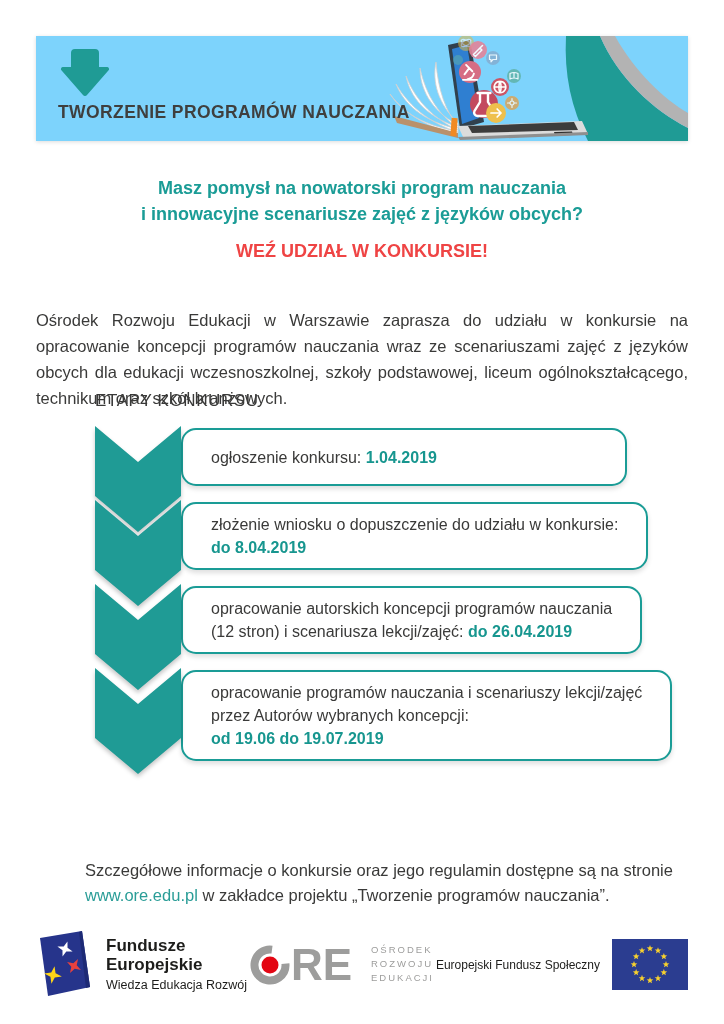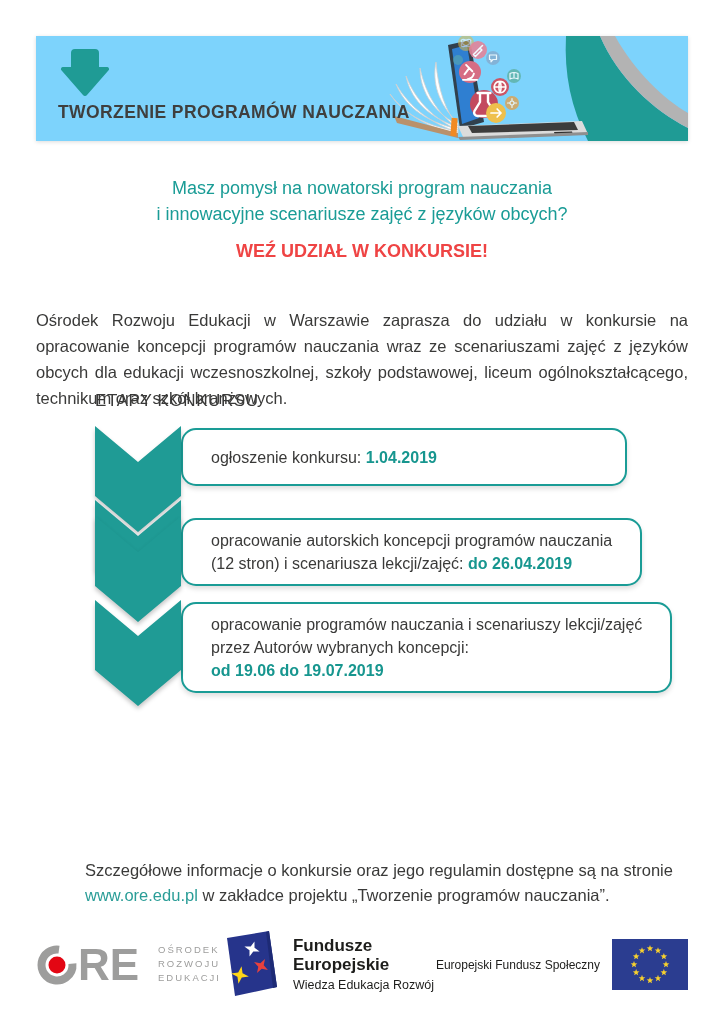--- a/index.html
+++ b/index.html
@@ -17,21 +17,21 @@
   .banner-title {
     position:absolute; left:22px; top:66px; font-size:17.5px; font-weight:bold;
     color:#3f3f3e; letter-spacing:.4px;
   }
   .swoosh { position:absolute; right:0; top:0; width:240px; height:105px; }
   .art { position:absolute; left:352px; top:0; width:220px; height:105px; }
 
   
   .intro {
     position:absolute; left:0; right:0; top:175px; text-align:center;
-    color:#1a9c96; font-weight:normal; font-size:18px; line-height:26px;
+    color:#1a9c96; font-weight:bold; font-size:18px; line-height:26px;
   }
   .cta {
     position:absolute; left:0; right:0; top:241px; text-align:center;
     color:#ef4444; font-weight:bold; font-size:18px;
   }
   .desc {
     position:absolute; left:36px; top:290px; width:652px;
     font-size:16.5px; line-height:26px; text-align:justify; color:#3a3a39;
   }
   .etapy-heading {
@@ -184,20 +184,23 @@
         <div class="stepbox">
           <p><span class="line">ogłoszenie konkursu:</span> <span class="date">1.04.2019</span></p>
         </div>
       </div>
       <div class="step">
         <div class="chev">
           <svg viewBox="0 0 86 106" preserveAspectRatio="none">
             <polygon points="0,0 43,36 86,0 86,70 43,106 0,70"></polygon>
           </svg>
         </div>
+        <div class="stepbox">
+          <p><span class="line">złożenie wniosku o dopuszczenie do udziału w konkursie:</span><br><span class="date">do 8.04.2019</span></p>
+        </div>
       </div>
       <div class="step">
         <div class="chev">
           <svg viewBox="0 0 86 106" preserveAspectRatio="none">
             <polygon points="0,0 43,36 86,0 86,70 43,106 0,70"></polygon>
           </svg>
         </div>
         <div class="stepbox">
           <p><span class="line">opracowanie autorskich koncepcji programów nauczania</span><br><span class="line">(12 stron) i scenariusza lekcji/zajęć:</span> <span class="date">do 26.04.2019</span></p>
         </div>
@@ -213,50 +216,50 @@
         </div>
       </div>
     </div>
 
   <div class="footer-note">
     <span>Szczegółowe informacje o konkursie oraz jego regulamin dostępne są na stronie</span><br>
     <a class="link" href="#">www.ore.edu.pl</a><span> w zakładce projektu „Tworzenie programów nauczania”.</span>
   </div>
 
   <div class="logos">
-
-    <div class="logo logo-ore">
-      <svg width="112" height="50" viewBox="0 0 112 50">
-        <circle cx="21" cy="26" r="15.5" fill="none" stroke="#9d9d9c" stroke-width="8" stroke-dasharray="76 21" stroke-dashoffset="-8" transform="rotate(-35 21 26)"></circle>
-        <circle cx="21" cy="26" r="8.5" fill="#e30613"></circle>
-        <text x="42" y="41" font-size="44" font-weight="bold" fill="#9d9d9c" font-family="Liberation Sans, sans-serif">RE</text>
-      </svg>
-      <div class="ore-caption">
-        <div>Ośrodek</div>
-        <div>Rozwoju</div>
-        <div>Edukacji</div>
-      </div>
-    </div>
 
     <div class="logo logo-fe">
       <svg width="58" height="68" viewBox="0 0 58 68">
         <polygon points="4,8 46,1 54,57 12,66" fill="#26348b"></polygon>
         <polygon points="46,1 54,57 50,58 43,2" fill="#1d2a75"></polygon>
         <g>
           <polygon points="0,-8 2,-2 8,0 2,2 0,8 -2,2 -8,0 -2,-2" fill="#ffffff" transform="translate(29,19) rotate(18)"></polygon>
           <polygon points="0,-8 2,-2 8,0 2,2 0,8 -2,2 -8,0 -2,-2" fill="#e8413e" transform="translate(38,36) rotate(30)"></polygon>
           <polygon points="0,-9 2.2,-2.2 9,0 2.2,2.2 0,9 -2.2,2.2 -9,0 -2.2,-2.2" fill="#ffd617" transform="translate(17,45) rotate(10)"></polygon>
         </g>
       </svg>
       <div class="fe-text">
         <div class="fe-title">
           <div>Fundusze</div>
           <div>Europejskie</div>
         </div>
         <div class="fe-sub">Wiedza Edukacja Rozwój</div>
+      </div>
+    </div>
+
+    <div class="logo logo-ore">
+      <svg width="112" height="50" viewBox="0 0 112 50">
+        <circle cx="21" cy="26" r="15.5" fill="none" stroke="#9d9d9c" stroke-width="8" stroke-dasharray="76 21" stroke-dashoffset="-8" transform="rotate(-35 21 26)"></circle>
+        <circle cx="21" cy="26" r="8.5" fill="#e30613"></circle>
+        <text x="42" y="41" font-size="44" font-weight="bold" fill="#9d9d9c" font-family="Liberation Sans, sans-serif">RE</text>
+      </svg>
+      <div class="ore-caption">
+        <div>Ośrodek</div>
+        <div>Rozwoju</div>
+        <div>Edukacji</div>
       </div>
     </div>
 
     <div class="logo logo-eu">
       <div class="eu-text">
         <div class="eu-sub">Europejski Fundusz Społeczny</div>
       </div>
       <svg width="76" height="51" viewBox="0 0 76 51">
         <rect width="76" height="51" fill="#2b3d90"></rect>
         <g id="eu-stars" fill="#f8d12e">

